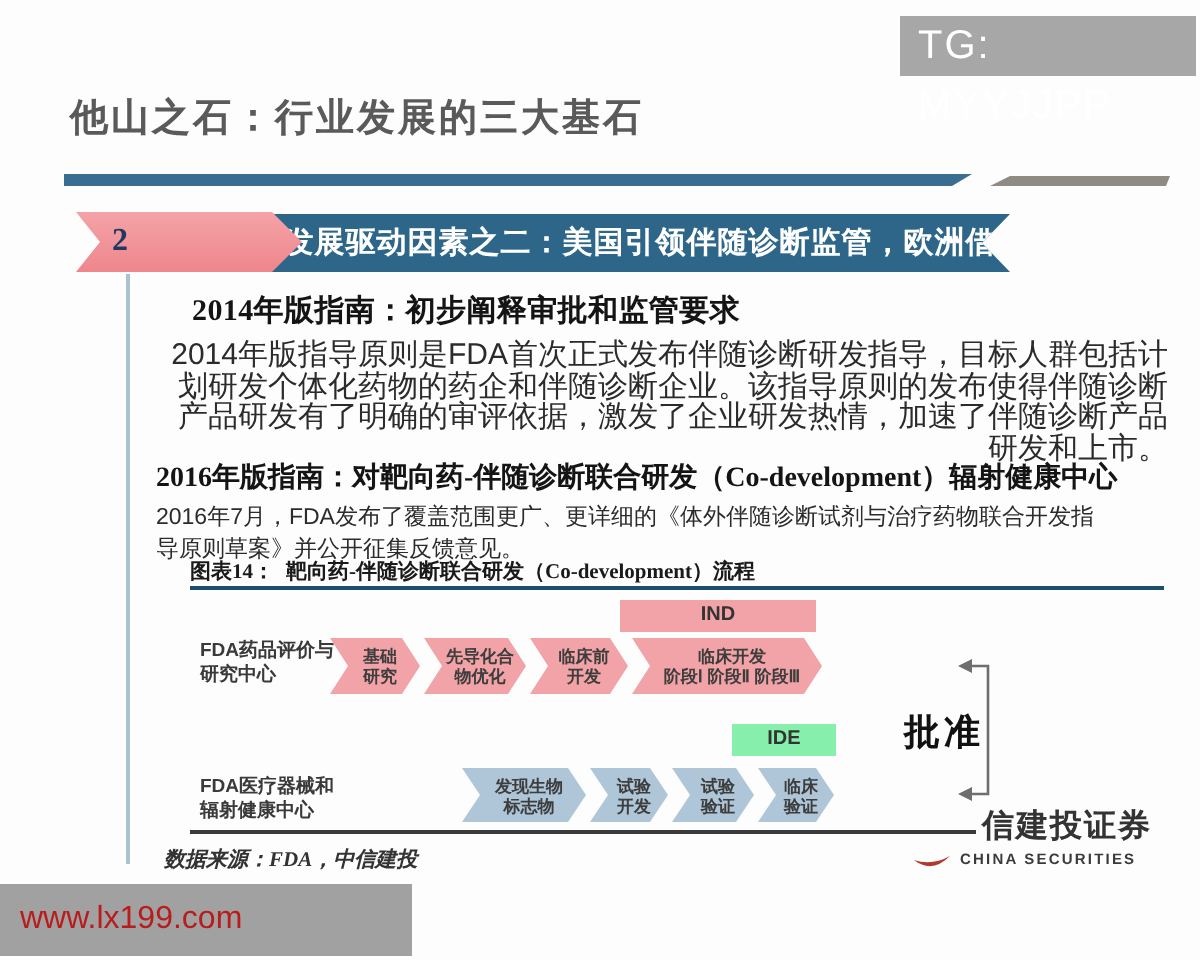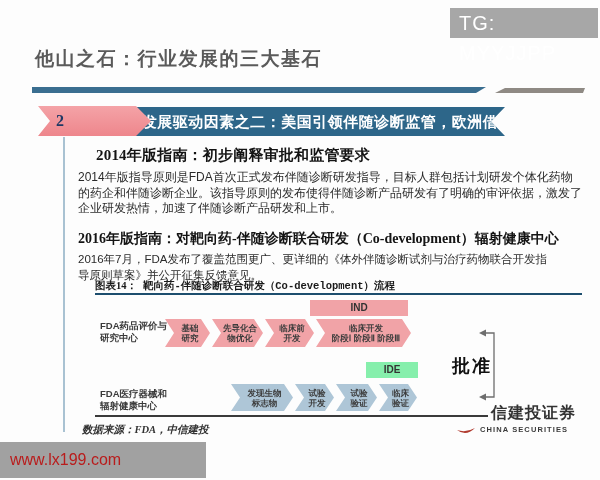--- a/index.html
+++ b/index.html
@@ -31,31 +31,31 @@
                  clip-path:polygon(0 0,calc(100% - 15px) 0,100% 50%,calc(100% - 15px) 100%,0 100%,12px 50%);
                  color:#1f3864;font-weight:bold;font-size:16px;line-height:30px;
                  font-family:"Liberation Serif",serif;padding-left:18px;box-sizing:border-box;}
 
   
   .vline{position:absolute;left:63px;top:137px;width:2px;height:295px;background:#a9c2d2;}
 
   
   .h-2014{position:absolute;left:96px;top:146px;font-size:15px;font-weight:bold;color:#141414;
           font-family:"Liberation Serif",serif;letter-spacing:0.2px;}
-  .p-2014{position:absolute;left:78px;top:170px;width:506px;font-size:12px;line-height:15.5px;
-          color:#2b2b2b;}
+  .p-2014{position:absolute;left:78px;top:170px;width:506px;font-size:15px;line-height:15.5px;
+          color:#2b2b2b;text-align:right;}
   .h-2016{position:absolute;left:78px;top:230px;font-size:14px;font-weight:bold;color:#141414;
           font-family:"Liberation Serif",serif;}
   .p-2016{position:absolute;left:78px;top:252px;width:480px;font-size:11.5px;line-height:15.5px;
           color:#2b2b2b;}
 
   
   .fig-caption{position:absolute;left:95px;top:279px;font-size:10.5px;font-weight:bold;color:#1a1a1a;
                font-family:"Liberation Serif",serif;}
-  .fig-caption .t{margin-left:6px;font-family:Liberation Mono, monospace;}
+  .fig-caption .t{margin-left:6px;}
   .caption-rule{position:absolute;left:95px;top:293px;width:487px;height:2px;background:#1d4e6e;}
 
   
   .owner{position:absolute;left:100px;font-size:9.5px;line-height:12px;color:#3a3a3a;font-weight:600;}
   .owner-drug{top:320px;}
   .owner-dev{top:388px;}
 
   .tagbox{position:absolute;height:16px;font-size:10px;font-weight:bold;color:#333;
           text-align:center;line-height:16px;}
   .ind-box{left:310px;top:300px;width:98px;background:#f1a3a7;}

